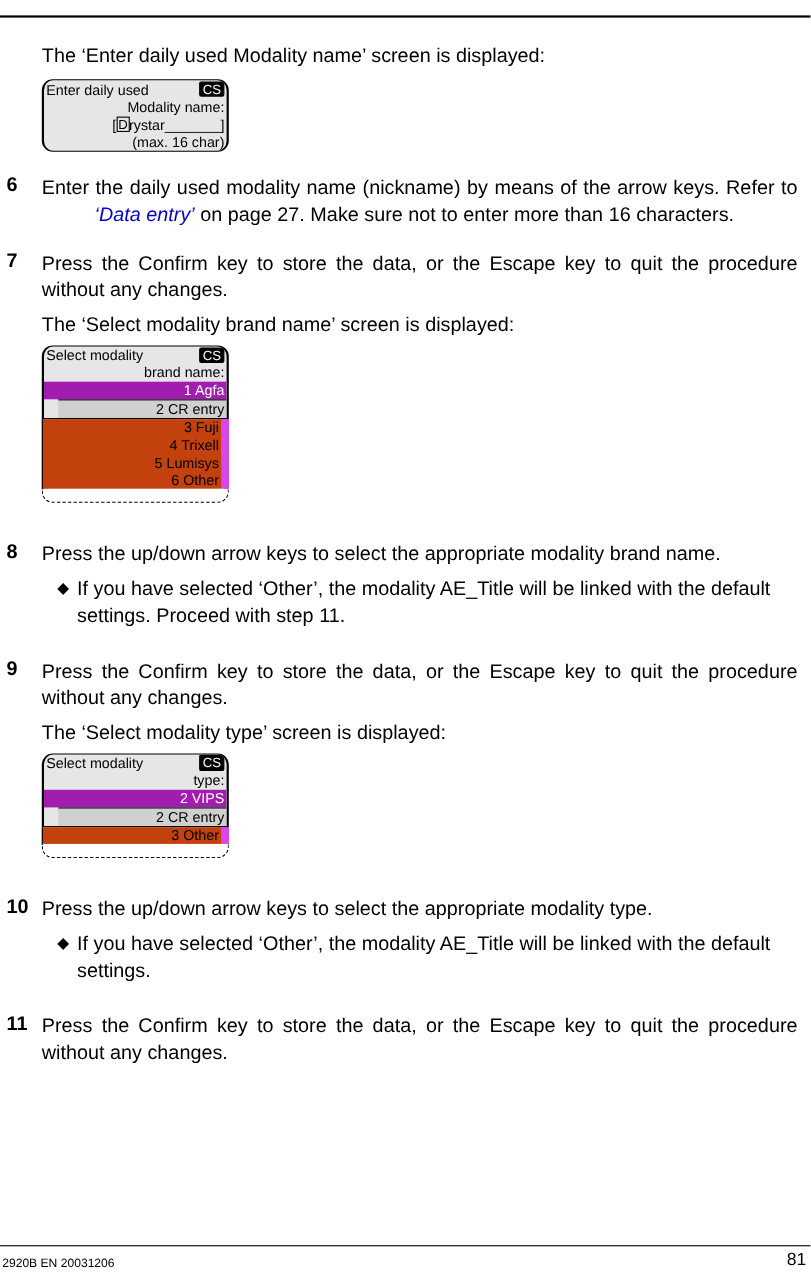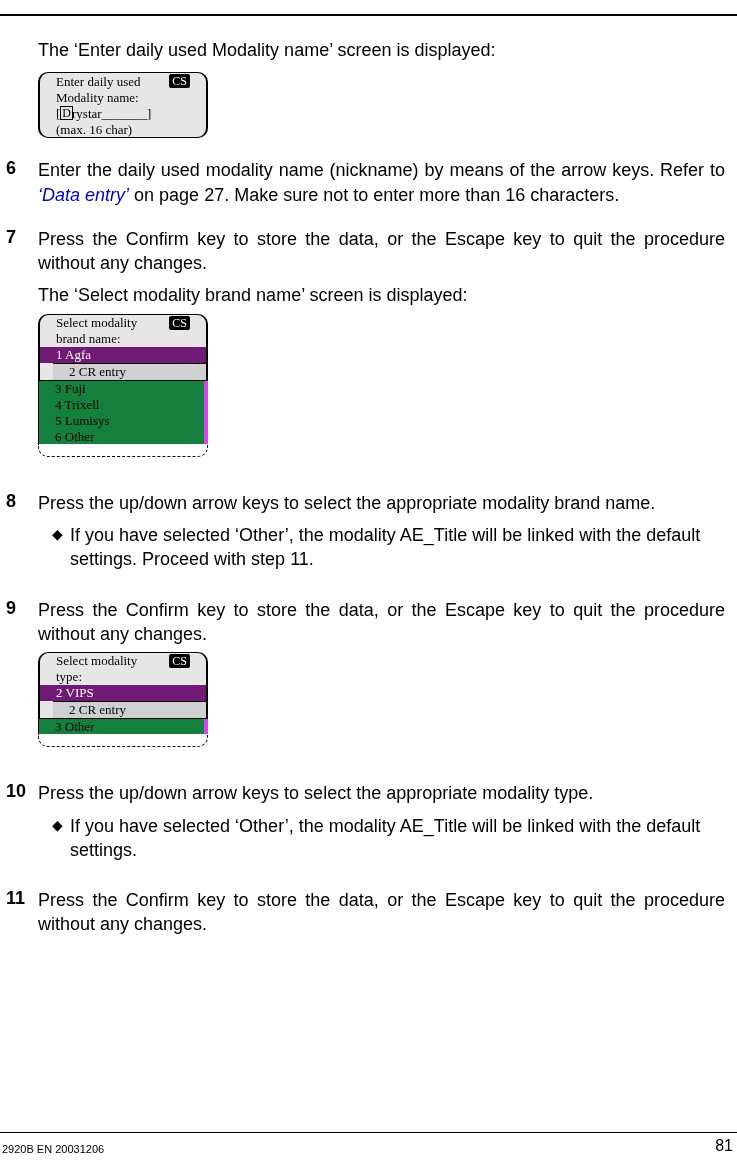--- a/index.html
+++ b/index.html
@@ -44,21 +44,21 @@
     font-weight: bold;
     font-size: 18px;
     margin-left: -32px;
     text-align: left;
   }
   .step-body {
     flex: 1 1 auto;
     line-height: 1.35;
   }
   .just { text-align: justify; }
-  .link { color: #0000c8; font-style: italic; }
+  .link { color: #0000c8; font-style: italic; margin-left: 48px; }
   .linknum { color: #000000; }
   .follow {
     margin: 8px 0 6px 0;
     line-height: 1.35;
   }
   .bullet {
     display: flex;
     align-items: flex-start;
     margin: 8px 0 6px 14px;
     line-height: 1.35;
@@ -83,41 +83,40 @@
     border: 1px solid #000;
     border-left: 2px solid #000;
     border-right: 2px solid #000;
     border-top-left-radius: 10px;
     border-top-right-radius: 10px;
     background: #e6e6e6;
     overflow: hidden;
   }
   .lcd-bottom {
     border-left: 1px solid #000;
-    border-right: 4px solid #d946ef;
-    background: #15803d;
+    border-right: 7px solid #d946ef;
+    background: #c2410c;
   }
   .lcd-row {
-    padding: 0 16px;
+    padding: 0 2px;
     height: 16px;
     display: flex;
     align-items: center;
     justify-content: space-between;
-    font-family: Liberation Serif, serif;
-  }
-  .lcd-row-left { justify-content: flex-start; }
+  }
+  .lcd-row-left { justify-content: flex-end; }
   .cs-badge {
     background: #000;
     color: #fff;
     padding: 0 3px;
     font-size: 12px;
     border-radius: 2px;
   }
   .lcd-row.inv {
-    background: #701a75;
+    background: #a21caf;
     color: #fff;
   }
   .lcd-row.shade {
     background: #d0d0d0;
     margin-left: 13px;
   }
   .dashed-bottom {
     height: 12px;
     background: #fff;
     border-left: 1px dashed #000;
@@ -262,20 +261,21 @@
           <span>If you have selected ‘Other’, the modality AE_Title will be linked with the default settings. Proceed with step </span><span class="linknum">11</span><span>.</span>
         </div>
       </div>
     </div>
   </div>
 
   <div class="step">
     <div class="step-num">9</div>
     <div class="step-body">
       <div class="just">Press the Confirm key to store the data, or the Escape key to quit the procedure without any changes.</div>
+      <div class="follow">The ‘Select modality type’ screen is displayed:</div>
 
       <div class="lcd" style="margin-left:0;">
         <div class="lcd-top">
           <div class="lcd-row">
             <span>Select modality</span>
             <span class="cs-badge">CS</span>
           </div>
           <div class="lcd-row lcd-row-left">
             <span>type:</span>
           </div>

